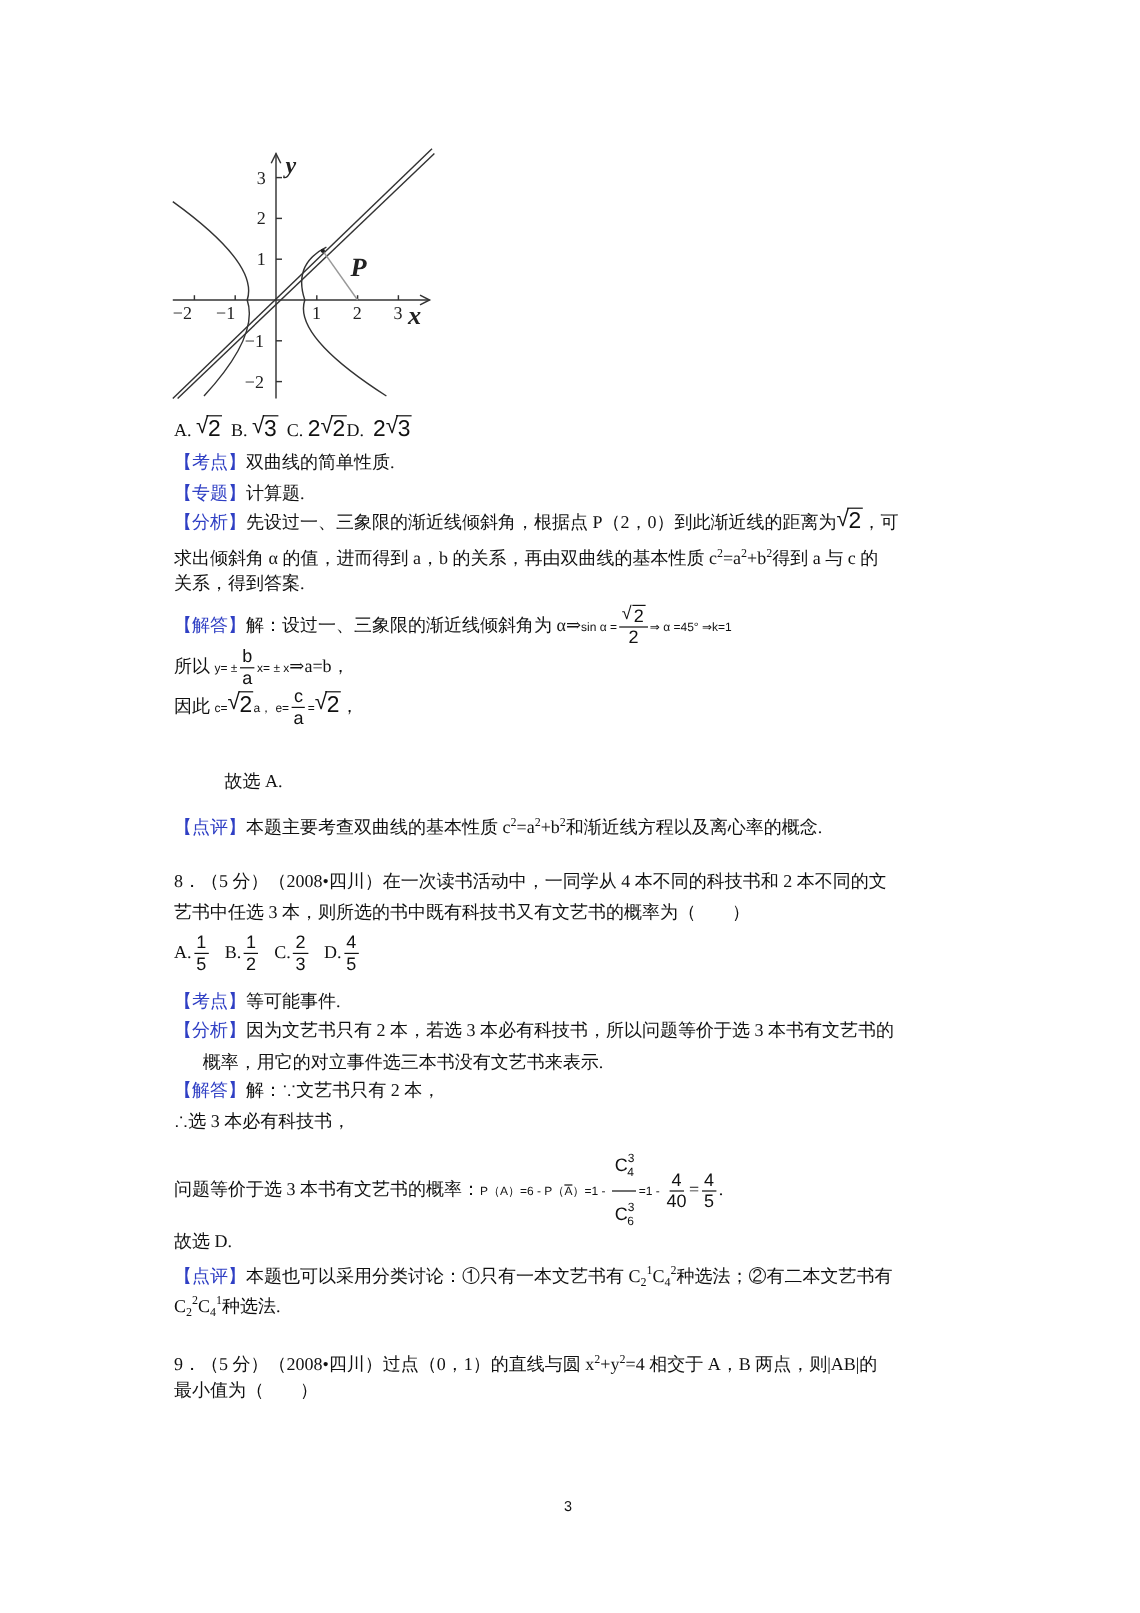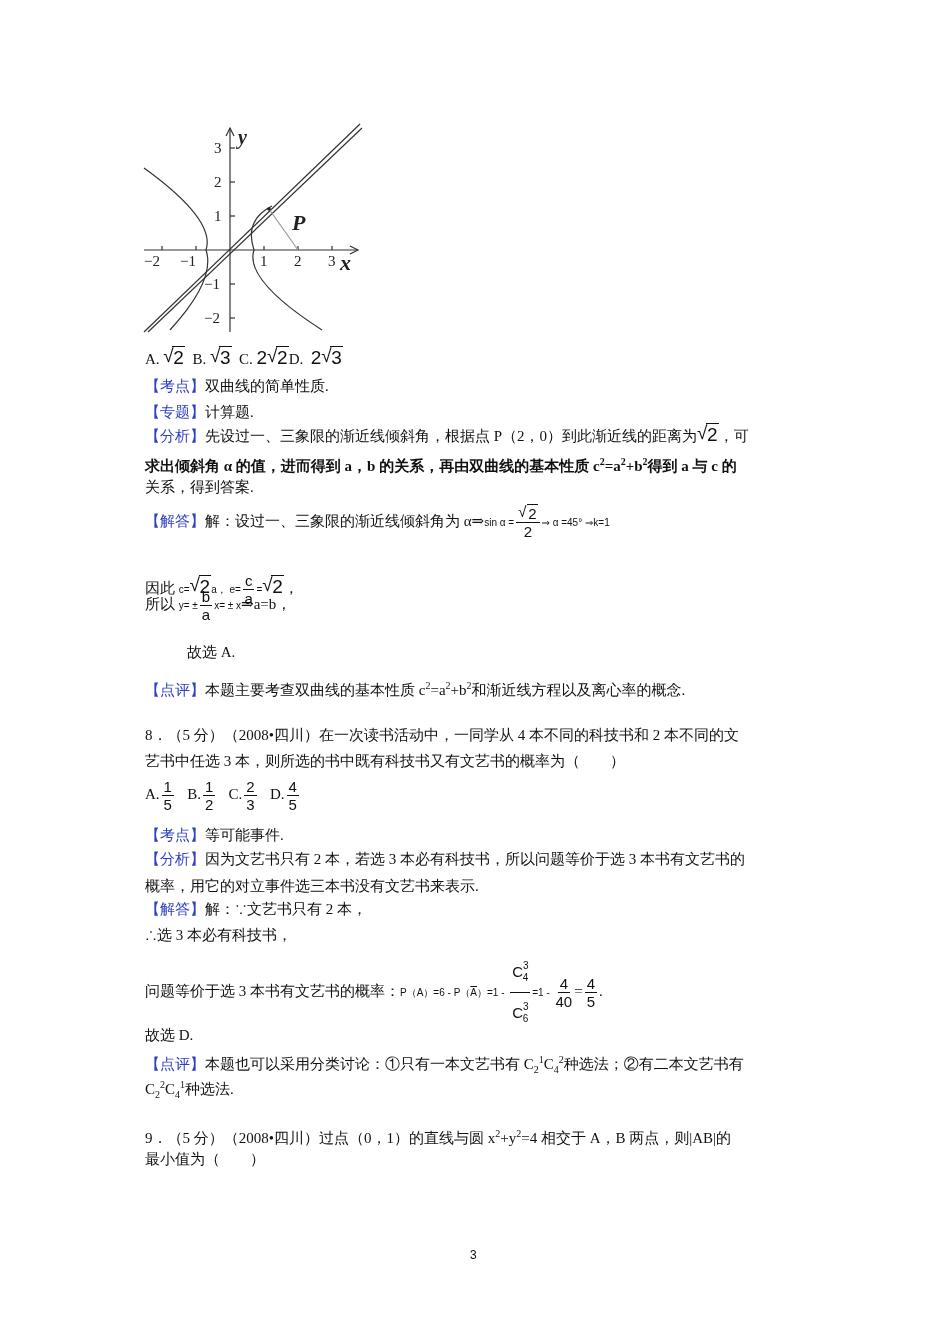--- a/index.html
+++ b/index.html
@@ -83,35 +83,35 @@
 
 <div class="line" style="top:376px;">
   <span class="tag">【考点】</span><span>双曲线的简单性质.</span>
 </div>
 <div class="line" style="top:402px;">
   <span class="tag">【专题】</span><span>计算题.</span>
 </div>
 <div class="line" style="top:425px;">
   <span class="tag">【分析】</span><span>先设过一、三象限的渐近线倾斜角，根据点 P（2，0）到此渐近线的距离为</span><span class="sqrt"><span class="rad">√</span><span class="rb">2</span></span><span>，可</span>
 </div>
-<div class="line" style="top:452px;font-weight:bold;">
+<div class="line" style="top:452px;">
   <span>求出倾斜角 α 的值，进而得到 a，b 的关系，再由双曲线的基本性质 c</span><sup>2</sup><span>=a</span><sup>2</sup><span>+b</span><sup>2</sup><span>得到 a 与 c 的</span>
 </div>
 <div class="line" style="top:477px;">
   <span>关系，得到答案.</span>
 </div>
 
 <div class="line" style="top:505px; line-height:26px;">
   <span class="tag">【解答】</span><span>解：设过一、三象限的渐近线倾斜角为 α⇒</span><span class="math">sin α =</span><span class="frac">
       <span class="num"><span class="sqrt" style="font-size:15px"><span class="rad" style="font-size:15px">√</span><span class="rb">2</span></span></span>
       <span class="den">2</span>
     </span><span class="math">⇒ α =45°  ⇒k=1</span>
 </div>
 
-<div class="line" style="top:588px; line-height:26px;">
+<div class="line" style="top:539px; line-height:26px;">
   <span>所以</span>
   <span class="math">y= ±</span><span class="frac">
       <span class="num">b</span>
       <span class="den">a</span>
     </span><span class="math">x= ± x</span><span>⇒a=b，</span>
 </div>
 
 <div class="line" style="top:572px; line-height:26px;">
   <span>因此</span>
   <span class="math">c=</span><span class="sqrt"><span class="rad">√</span><span class="rb">2</span></span><span class="math">a，  e=</span><span class="frac">
@@ -151,21 +151,21 @@
       <span class="den">5</span>
     </span>
 </div>
 
 <div class="line" style="top:825px;">
   <span class="tag">【考点】</span><span>等可能事件.</span>
 </div>
 <div class="line" style="top:849px;">
   <span class="tag">【分析】</span><span>因为文艺书只有 2 本，若选 3 本必有科技书，所以问题等价于选 3 本书有文艺书的</span>
 </div>
-<div class="line" style="top:876px;">
+<div class="line" style="top:876px;margin-left:24px;">
   <span>概率，用它的对立事件选三本书没有文艺书来表示.</span>
 </div>
 <div class="line" style="top:899px;">
   <span class="tag">【解答】</span><span>解：∵文艺书只有 2 本，</span>
 </div>
 <div class="line" style="top:925px;">
   <span>∴选 3 本必有科技书，</span>
 </div>
 
 <div class="line" style="top:952px; line-height:66px;">

